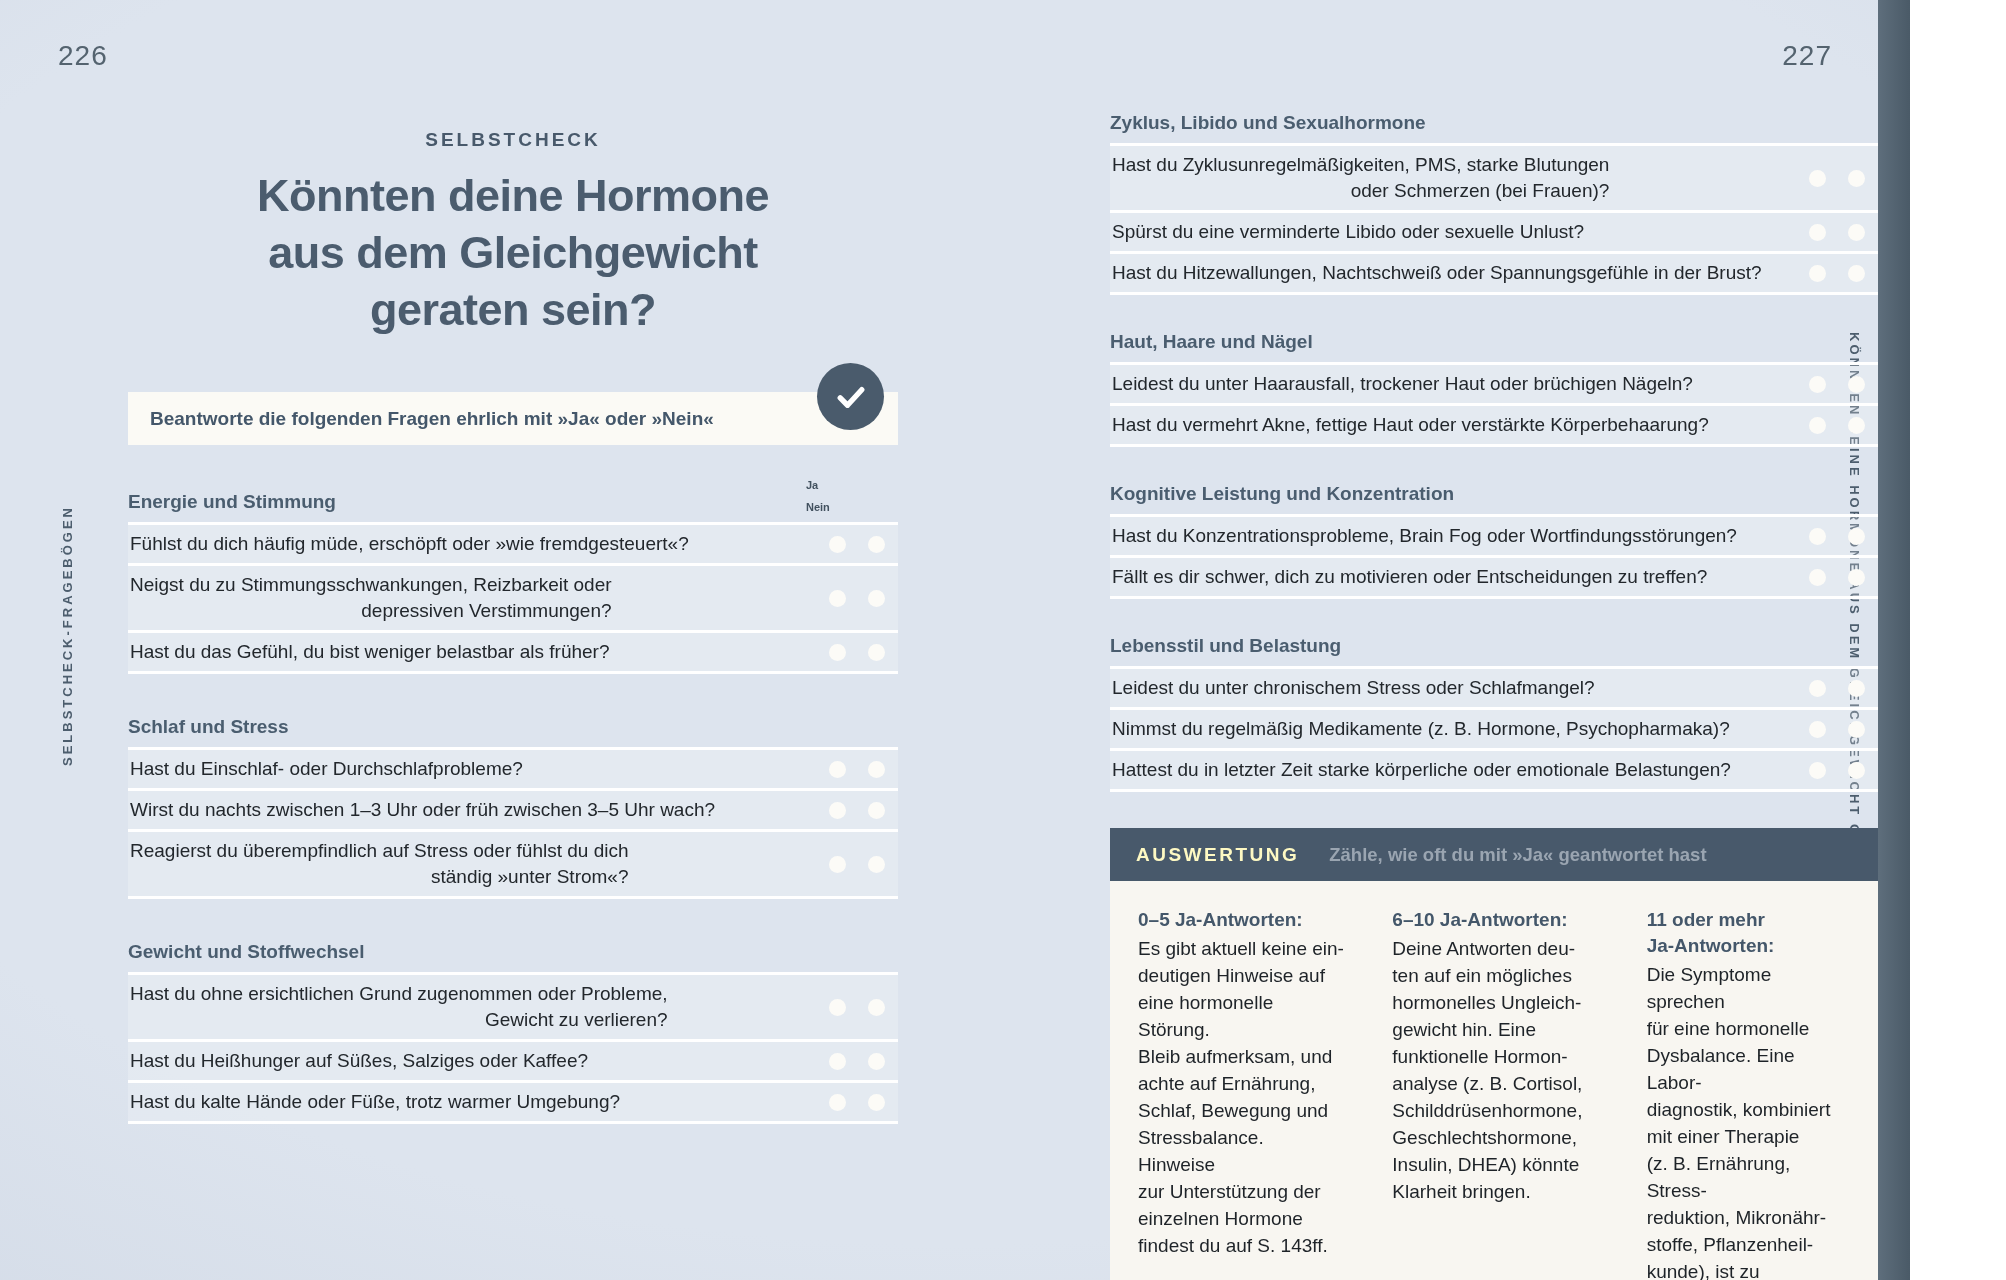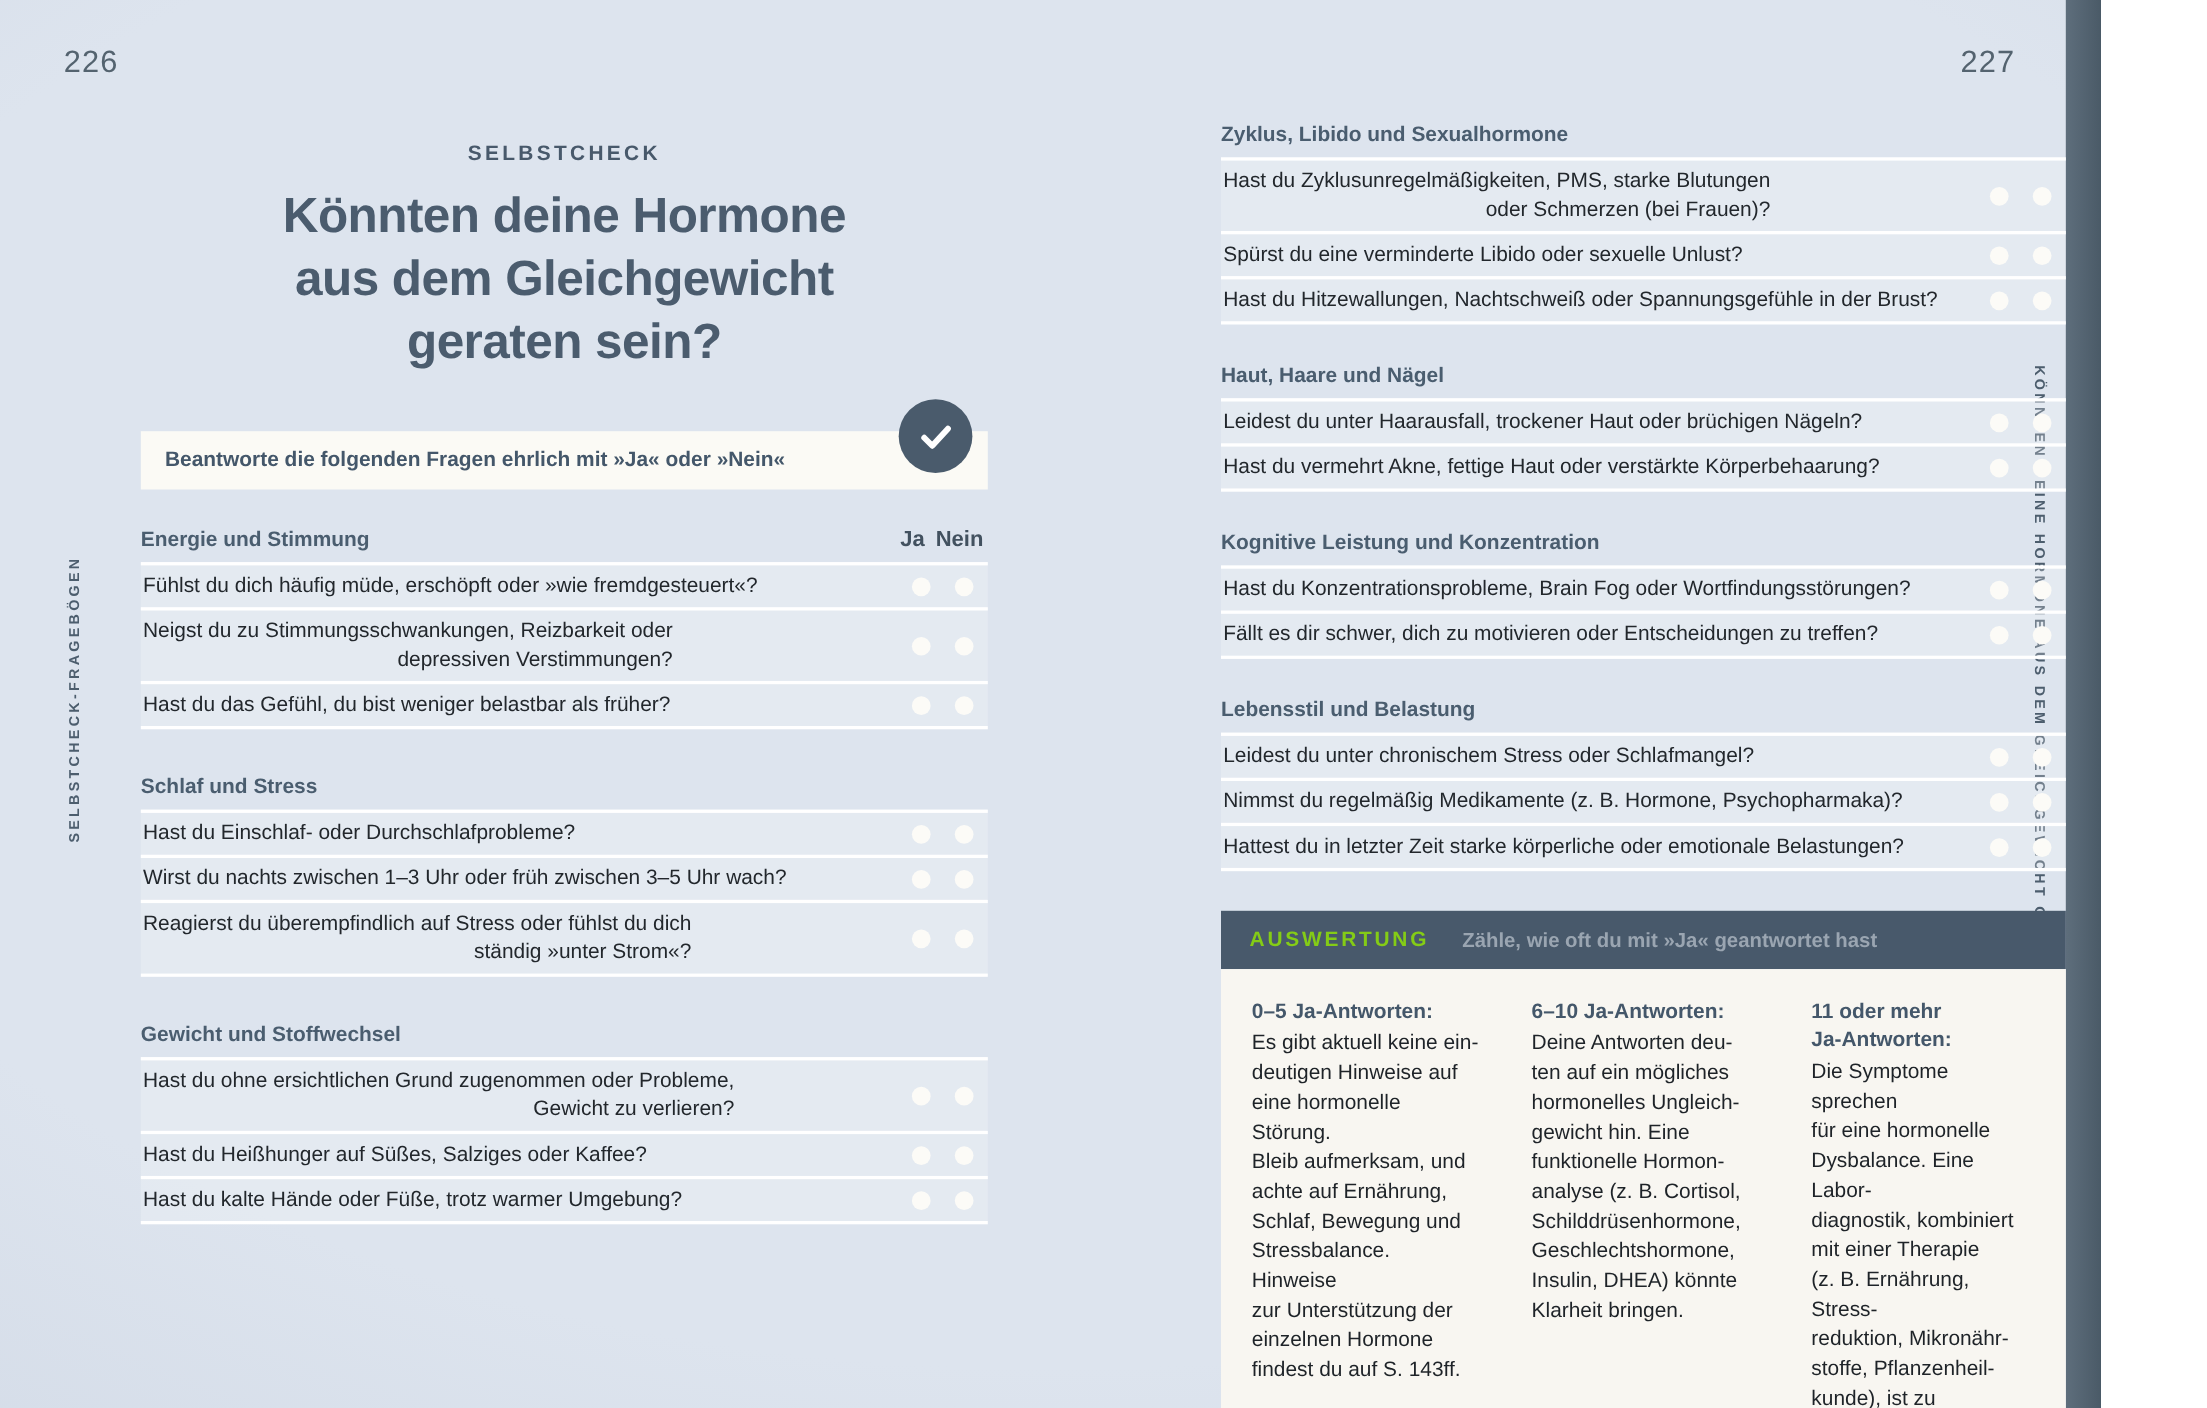--- a/index.html
+++ b/index.html
@@ -55,21 +55,21 @@
   .check-circle svg{width:38px;height:38px;}
 
   
   .sections{margin-top:34px;}
   .section{margin-bottom:42px;}
   .section:last-child{margin-bottom:0;}
   .sec-head{display:flex;justify-content:space-between;align-items:flex-end;padding-bottom:9px;}
   .sec-title{font-size:19px;font-weight:bold;color:#4a5d6f;}
   .col-labels{
     width:88px;display:flex;justify-content:flex-end;gap:10px;padding-right:4px;
-    font-size:20px;font-weight:bold;color:#42515f;flex-shrink:0;
+    font-size:11px;font-weight:bold;color:#42515f;flex-shrink:0;flex-direction:column;
   }
   .rows{border-bottom:3px solid #ffffff;}
   .q-row{
     display:flex;justify-content:space-between;align-items:center;
     border-top:3px solid #ffffff;
     padding:6px 0;
     background:rgba(255,255,255,0.22);
     text-align:right;
   }
   .q-text{
@@ -82,21 +82,21 @@
   }
   .answer-circle{width:17px;height:17px;border-radius:50%;background:#fcfbf7;}
 
   
   .right-page{position:absolute;left:1110px;top:112px;width:768px;}
   .right-page .section{margin-bottom:36px;}
   .eval-bar{
     margin-top:14px;height:53px;background:#48596b;
     display:flex;align-items:center;padding-left:26px;
   }
-  .eval-label{color:#84cc16;font-weight:bold;font-size:19px;letter-spacing:2.5px;}
+  .eval-label{color:#fef9c3;font-weight:bold;font-size:19px;letter-spacing:2.5px;}
   .eval-subtitle{color:#9aa5b1;font-weight:bold;font-size:18.5px;margin-left:30px;}
   .eval-panel{
     background:#f8f6f1;display:flex;gap:48px;
     padding:26px 25px 34px 28px;
   }
   .eval-col{flex:1;min-width:0;}
   .eval-col-heading{
     font-size:19px;line-height:26px;font-weight:bold;color:#44576a;
     white-space:pre-line;
   }

